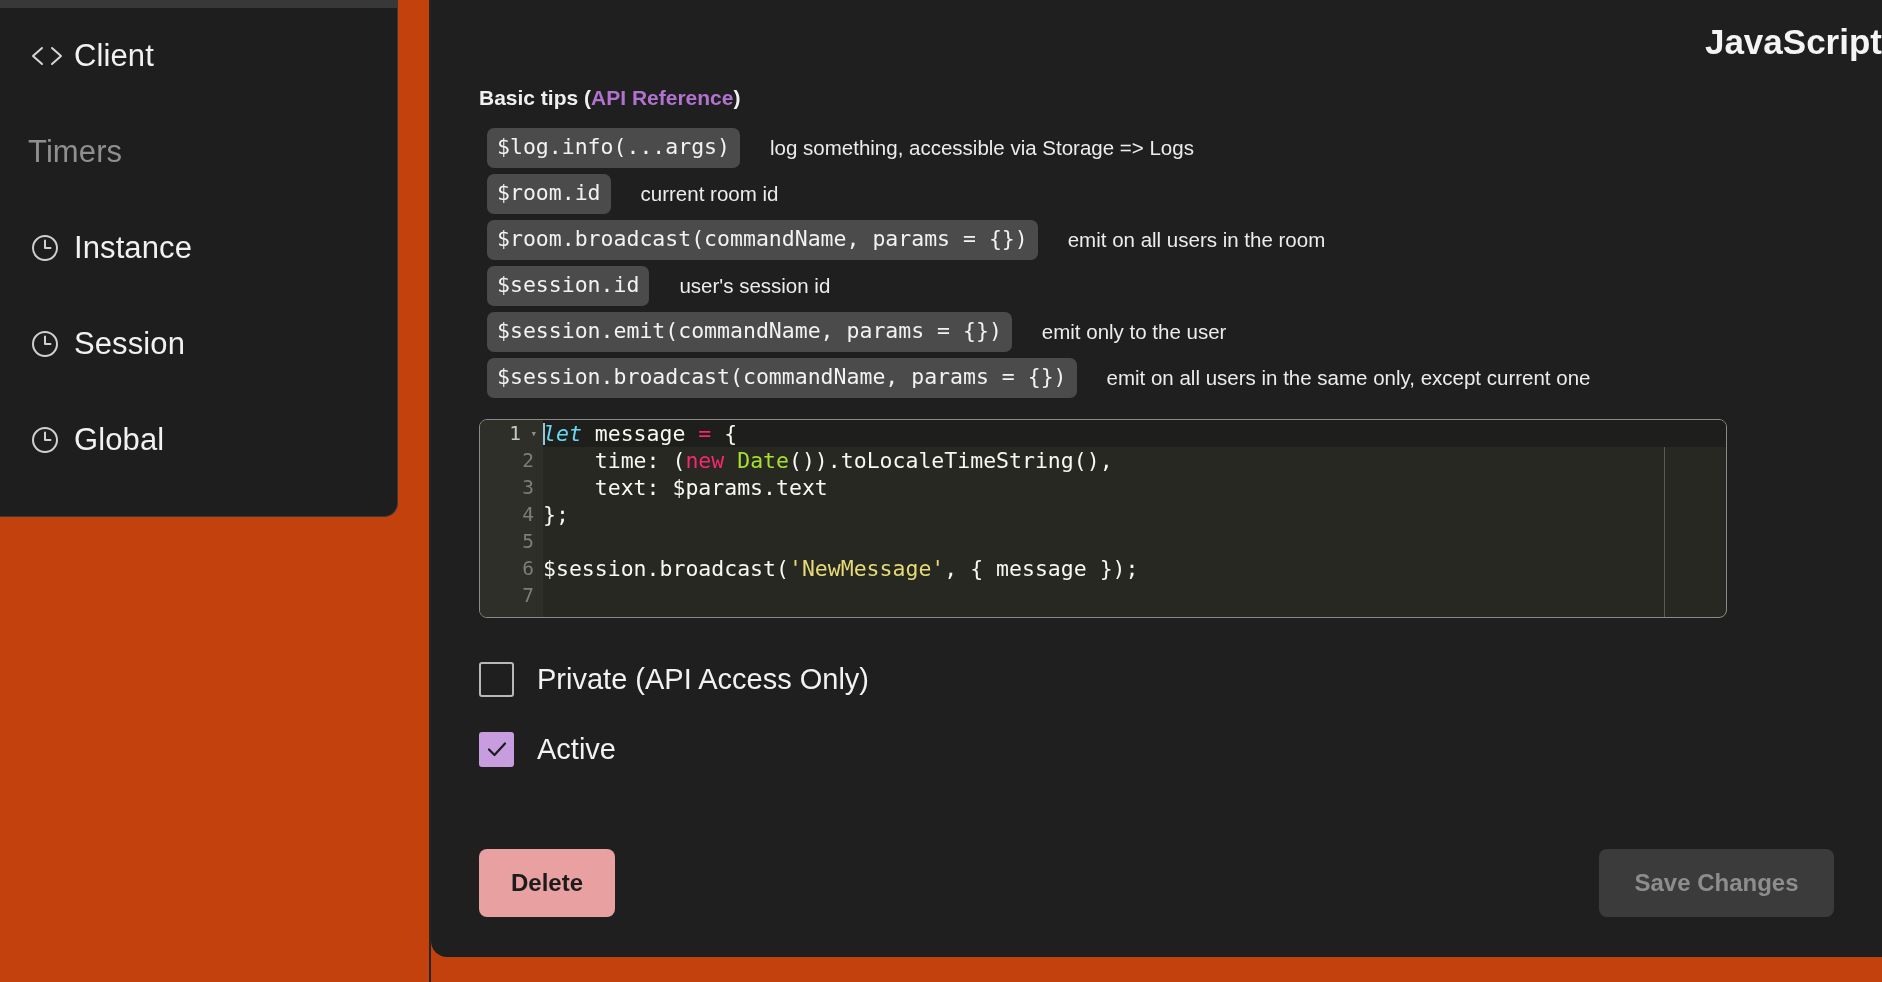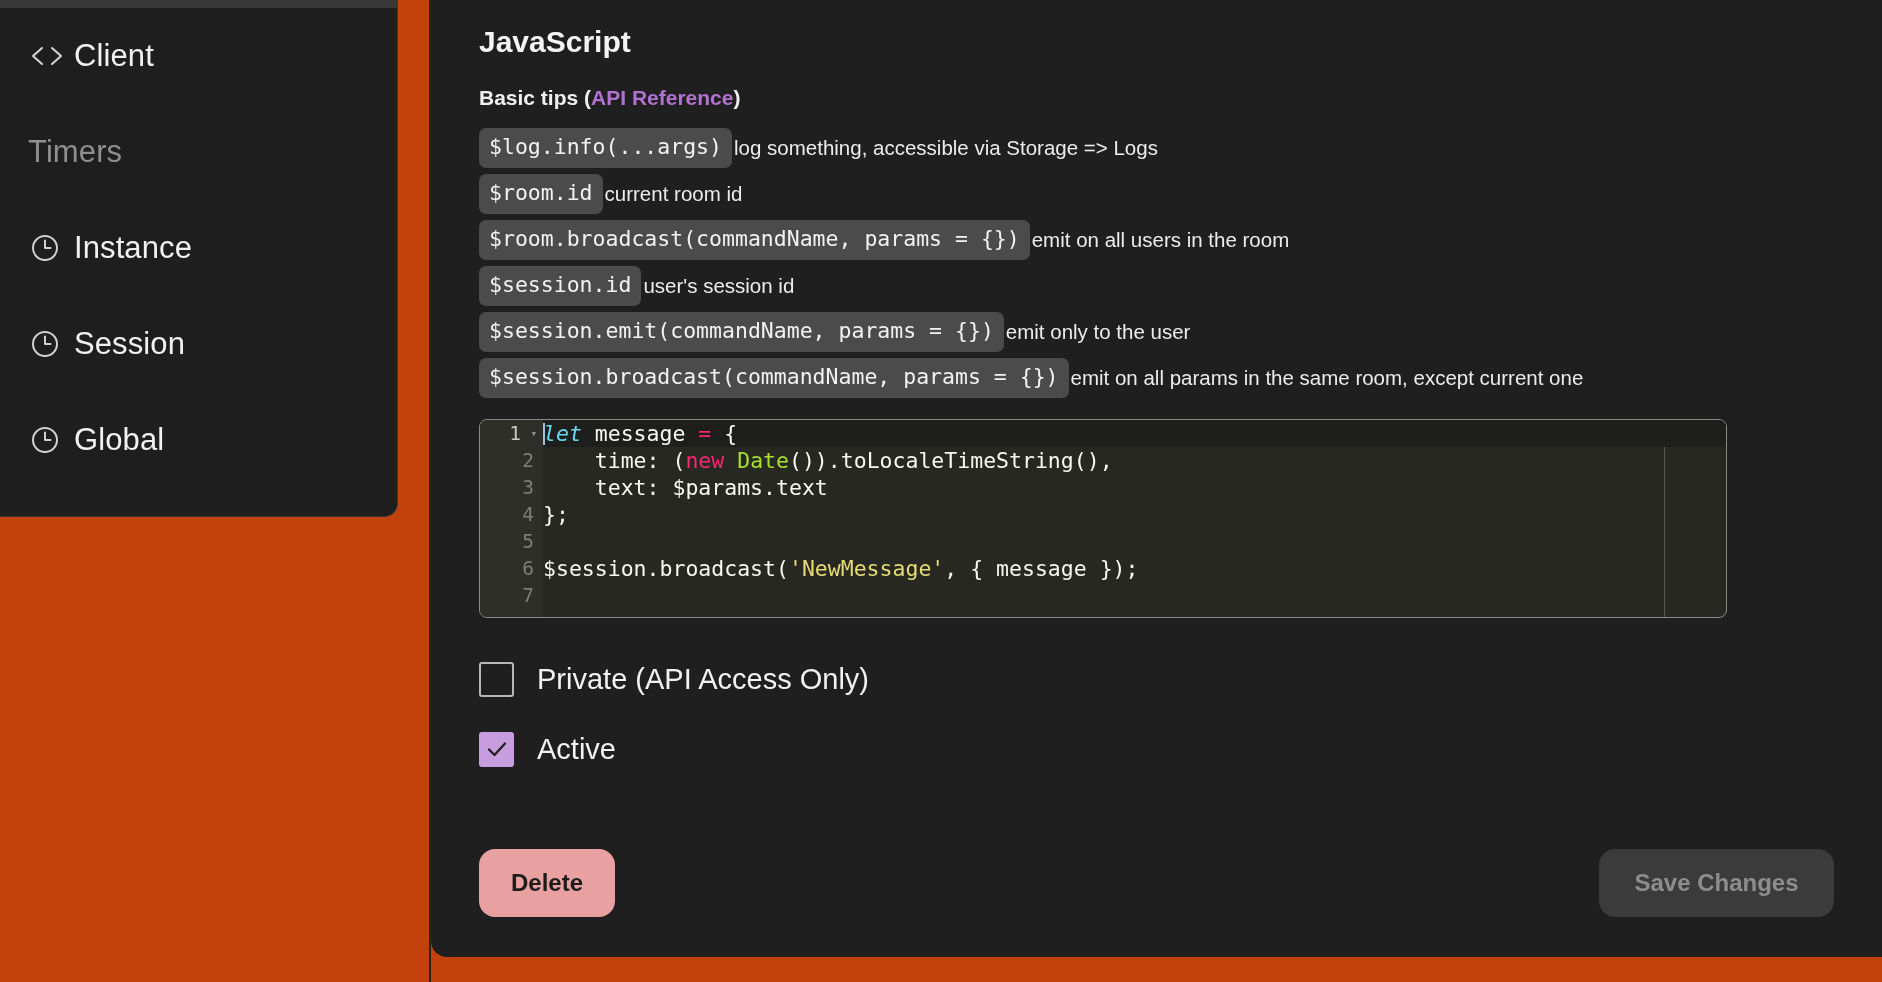--- a/index.html
+++ b/index.html
@@ -100,25 +100,26 @@
     background: #1f1f1f;
     border-bottom-left-radius: 16px;
     box-sizing: border-box;
     overflow: hidden;
   }
   #main-inner {
     padding: 22px 0 0 48px;
   }
 
   .panel-title {
-    font-size: 30px;
+    font-size: 35px;
     font-weight: bold;
     color: #f4f4f4;
     margin: 0 0 0 0;
     line-height: 40px;
+    text-align: right;
   }
 
   .tips-heading {
     font-size: 21px;
     font-weight: bold;
     color: #f0f0f0;
     margin-top: 22px;
     line-height: 28px;
   }
   .tips-heading .link {
@@ -129,21 +130,22 @@
     margin-top: 16px;
   }
 
   .tips-list {
     margin-top: 13px;
   }
   .tip-row {
     display: flex;
     align-items: center;
     height: 46px;
-    gap: 2px;
+    gap: 30px;
+    margin-left: 8px;
   }
   .tip-code {
     display: inline-block;
     background: #4b4b4b;
     color: #f2f2f2;
     font-family: "DejaVu Sans Mono", monospace;
     font-size: 21.5px;
     line-height: 21.5px;
     padding: 8px 10px 10px 10px;
     border-radius: 7px;
@@ -288,21 +290,21 @@
     position: absolute;
     left: 48px;
     top: 849px;
     width: 1355px;
     display: flex;
     justify-content: space-between;
     align-items: center;
   }
   .btn {
     border: none;
-    border-radius: 16px;
+    border-radius: 8px;
     font-family: "Liberation Sans", sans-serif;
     font-size: 24px;
     font-weight: bold;
     cursor: pointer;
     box-sizing: border-box;
   }
   #delete-button {
     background: #e8a0a0;
     color: #1c1c1c;
     width: 136px;
@@ -403,21 +405,21 @@
           <span class="tip-desc">user's session id</span>
         </div>
 
         <div class="tip-row">
           <code class="tip-code">$session.emit(commandName, params = {})</code>
           <span class="tip-desc">emit only to the user</span>
         </div>
 
         <div class="tip-row">
           <code class="tip-code">$session.broadcast(commandName, params = {})</code>
-          <span class="tip-desc">emit on all params in the same room, except current one</span>
+          <span class="tip-desc">emit on all users in the same only, except current one</span>
         </div>
 
       </div>
 
       <div id="editor">
         <div id="editor-gutter">
           <div class="gutter-row active">
             <span>1</span>
             <span class="fold-arrow">▾</span>
           </div>

